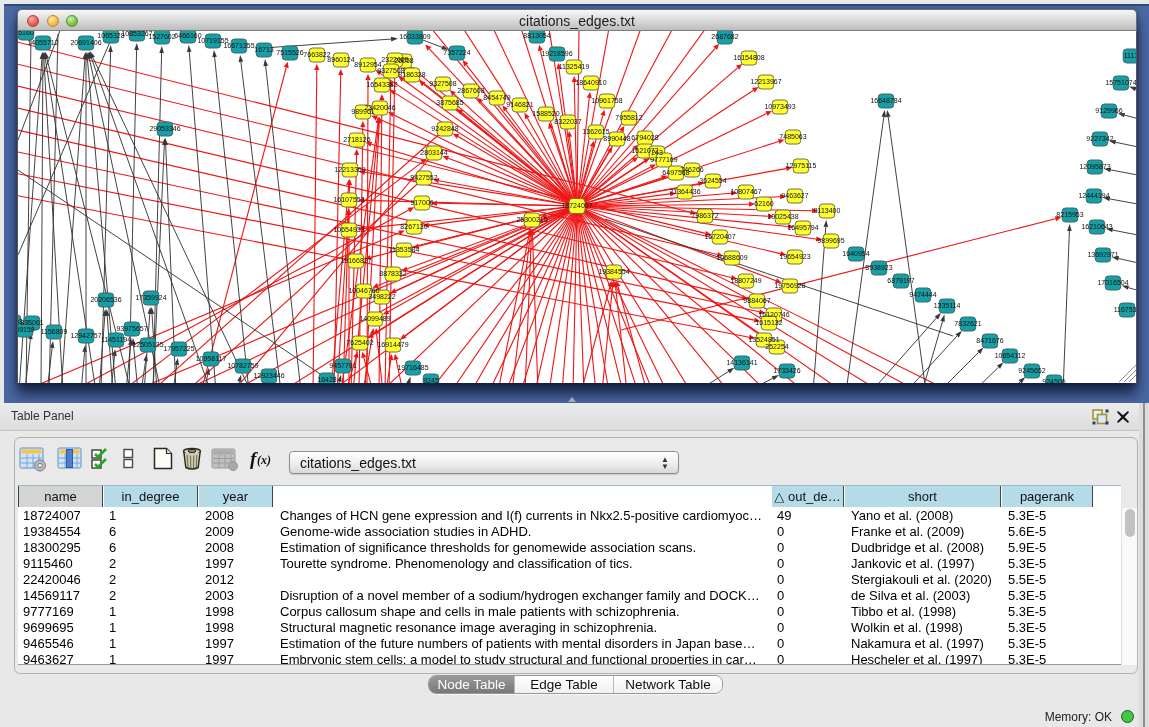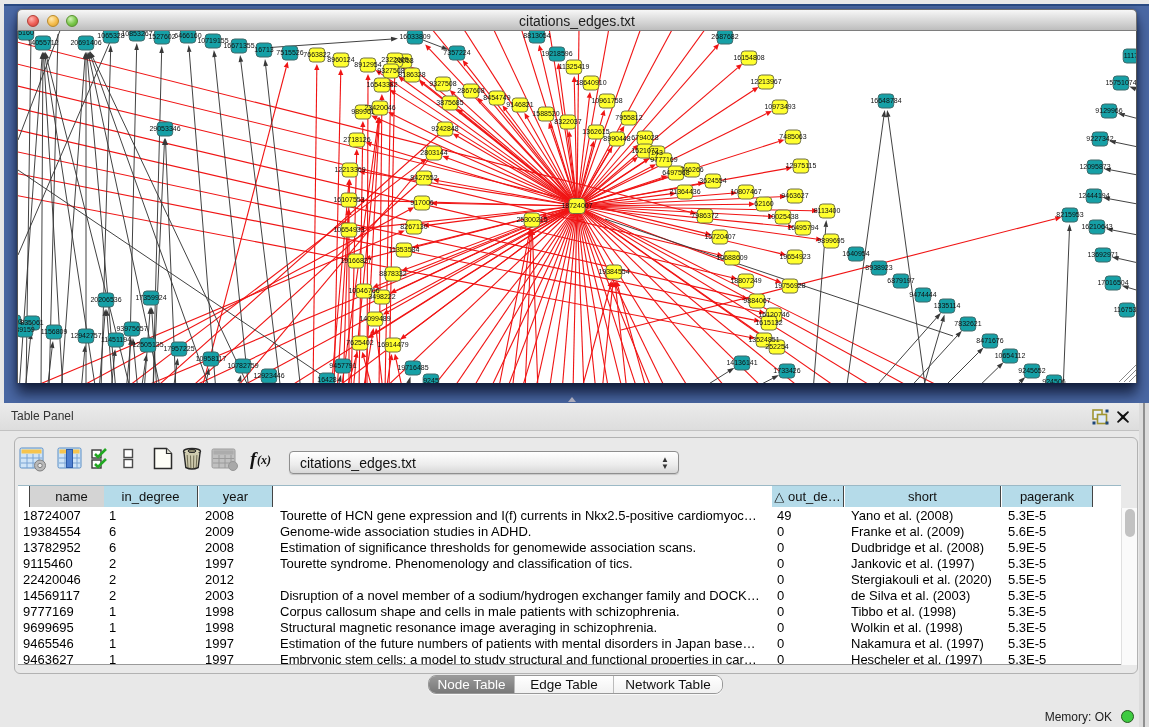--- a/index.html
+++ b/index.html
@@ -24,21 +24,21 @@
 #toolbar { position:absolute; left:0; top:0; width:100%; height:45px; }
 #dd { position:absolute; left:274px; top:13px; width:390px; height:23px;
   border:1px solid #8e8e8e; border-radius:4px; background:linear-gradient(#ffffff,#ececec 60%,#d7d7d7);
   box-shadow:0 1px 1px rgba(0,0,0,0.15); }
 #dd .t { position:absolute; left:10px; top:3px; font-size:14px; color:#111; }
 #dd .ar { position:absolute; right:9px; top:4px; font-size:8px; color:#333; line-height:7px; }
 #thead { position:absolute; left:3px; top:47px; width:1103px; height:22px;
   background:#fff; border-top:1px solid #9bb9c6; }
 .hc { position:absolute; top:0; height:22px; background:#b5dbe9; border-right:1px solid #444;
   text-align:center; font-size:13px; color:#111; padding-top:3px; }
-.hc.gray { background:#d4d4d4; border-left:1px solid #444;margin-left:11px;}
+.hc.gray { background:#d4d4d4; border-left:1px solid #444;}
 #tbody { position:absolute; left:3px; top:69px; width:1103px; height:158px;
   background:#fff; overflow:hidden; border-bottom:1px solid #9a9a9a; }
 .row { position:absolute; left:0; width:1103px; height:16px; }
 .cell { position:absolute; top:1px; height:15px; overflow:hidden; white-space:nowrap;
   font-size:13px; color:#000; }
 #sbar { position:absolute; left:1106px; top:70px; width:16px; height:157px;
   background:#fafafa; border-left:1px solid #e0e0e0; }
 #sbar .th { position:absolute; left:2.5px; top:1px; width:10px; height:28px;
   background:#c2c2c2; border-radius:5px; }
 #tabs { position:absolute; left:428px; top:675px; height:19px; display:flex;
@@ -831,36 +831,36 @@
         <div class="hc" style="left:181px;width:74px">year</div>
         <div class="hc" style="left:754px;width:72px">△ out_de…</div>
         <div class="hc" style="left:827px;width:156px">short</div>
         <div class="hc" style="left:984px;width:91px">pagerank</div>
       </div>
    <div id="tbody">
         <div class="row" style="top:0px">
           <div class="cell" style="left:5px;width:81px">18724007</div>
           <div class="cell" style="left:91px;width:90px">1</div>
           <div class="cell" style="left:187px;width:69px">2008</div>
-          <div class="cell" style="left:262px;width:492px">Tourette of HCN gene expression and I(f) currents in Nkx2.5-positive cardiomyoc…</div>
+          <div class="cell" style="left:262px;width:492px">Changes of HCN gene expression and I(f) currents in Nkx2.5-positive cardiomyoc…</div>
           <div class="cell" style="left:759px;width:68px">49</div>
           <div class="cell" style="left:833px;width:151px">Yano et al. (2008)</div>
           <div class="cell" style="left:990px;width:86px">5.3E-5</div>
         </div>
         <div class="row" style="top:16px">
           <div class="cell" style="left:5px;width:81px">19384554</div>
           <div class="cell" style="left:91px;width:90px">6</div>
           <div class="cell" style="left:187px;width:69px">2009</div>
           <div class="cell" style="left:262px;width:492px">Genome-wide association studies in ADHD.</div>
           <div class="cell" style="left:759px;width:68px">0</div>
           <div class="cell" style="left:833px;width:151px">Franke et al. (2009)</div>
           <div class="cell" style="left:990px;width:86px">5.6E-5</div>
         </div>
         <div class="row" style="top:32px">
-          <div class="cell" style="left:5px;width:81px">13782952</div>
+          <div class="cell" style="left:5px;width:81px">18300295</div>
           <div class="cell" style="left:91px;width:90px">6</div>
           <div class="cell" style="left:187px;width:69px">2008</div>
           <div class="cell" style="left:262px;width:492px">Estimation of significance thresholds for genomewide association scans.</div>
           <div class="cell" style="left:759px;width:68px">0</div>
           <div class="cell" style="left:833px;width:151px">Dudbridge et al. (2008)</div>
           <div class="cell" style="left:990px;width:86px">5.9E-5</div>
         </div>
         <div class="row" style="top:48px">
           <div class="cell" style="left:5px;width:81px">9115460</div>
           <div class="cell" style="left:91px;width:90px">2</div>

